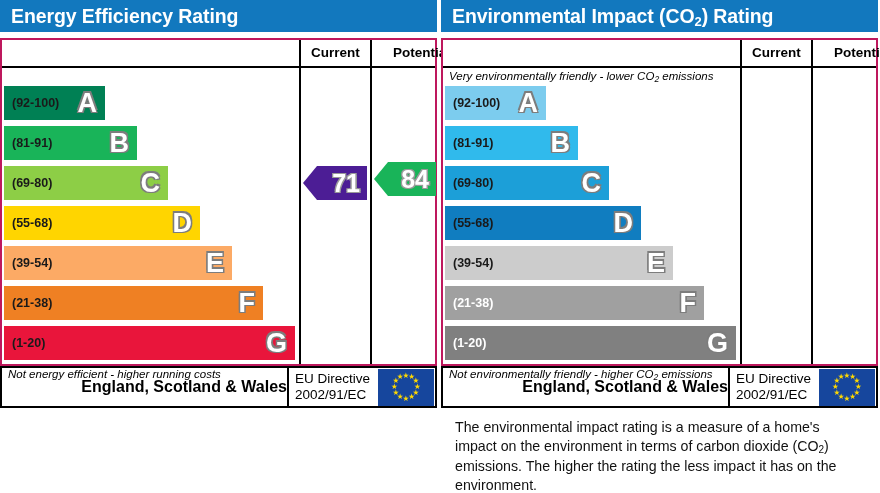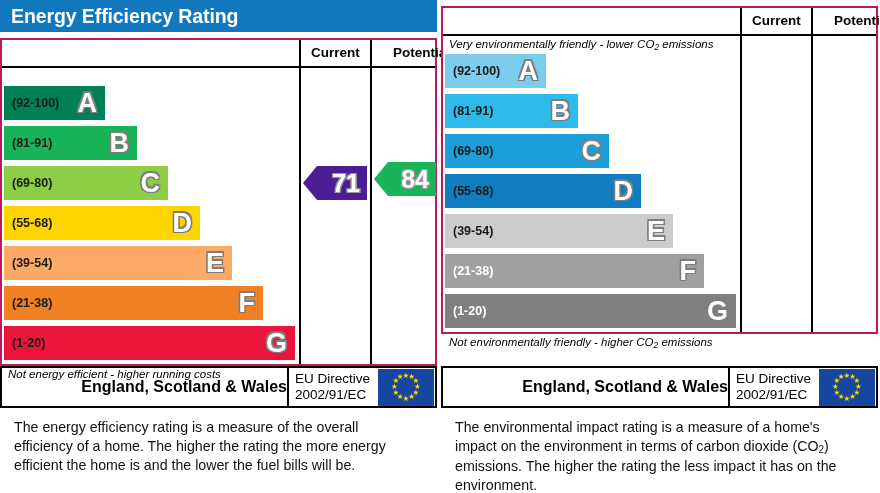--- a/index.html
+++ b/index.html
@@ -211,25 +211,27 @@
           <span class="star" style="left: 30.25px; top: 24.4593px; width: 8px; height: 8px;">★</span>
           <span class="star" style="left: 24.5px; top: 26px; width: 8px; height: 8px;">★</span>
           <span class="star" style="left: 18.75px; top: 24.4593px; width: 8px; height: 8px;">★</span>
           <span class="star" style="left: 14.5407px; top: 20.25px; width: 8px; height: 8px;">★</span>
           <span class="star" style="left: 13px; top: 14.5px; width: 8px; height: 8px;">★</span>
           <span class="star" style="left: 14.5407px; top: 8.75px; width: 8px; height: 8px;">★</span>
           <span class="star" style="left: 18.75px; top: 4.54071px; width: 8px; height: 8px;">★</span>
         </div>
     </div>
 
-    <div class="explain">The energy efficiency rating is a measure of the overall efficiency of a home. The higher the rating the more energy efficient the home is and the lower the fuel bills will be.</div>
   </div>
 
   <div class="panel right">
 
+    <div class="title-bar">
+      <span>Environmental Impact (CO</span><sub>2</sub><span>) Rating</span>
+    </div>
 
     <div class="table">
       <div class="hdr-line"></div>
       <div class="col-div c1"></div>
       <div class="col-div c2"></div>
 
       <div class="hdr-cell current">Current</div>
       <div class="hdr-cell potential">Potential</div>
 
       <div class="cap top"><span>Very environmentally friendly - lower CO</span><sub>2</sub><span> emissions</span></div>

